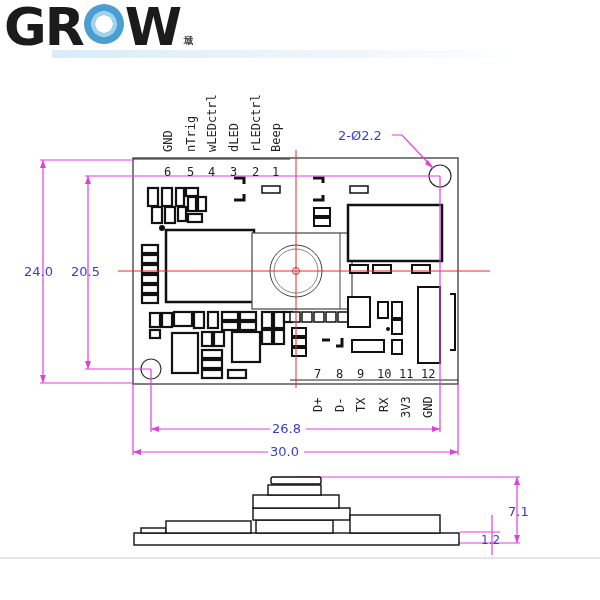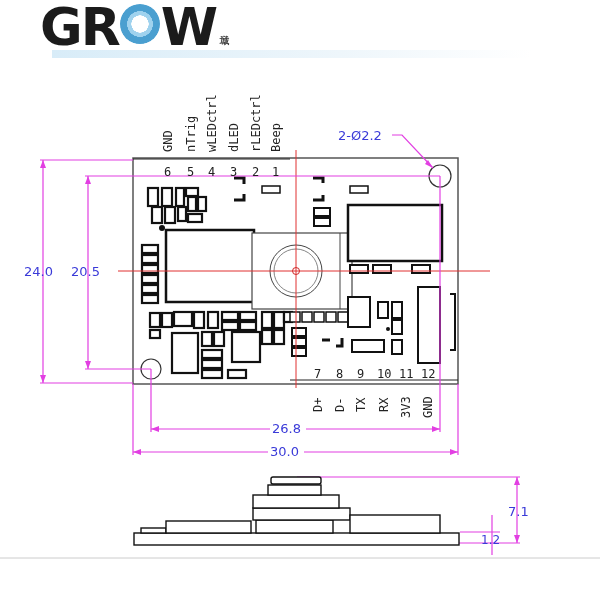--- a/index.html
+++ b/index.html
@@ -1,17 +1,17 @@
 <!DOCTYPE html>
 <html><head>
 <meta charset="utf-8">
 <style>
   html,body{margin:0;padding:0;background:#ffffff;}
   body{width:600px;height:600px;position:relative;overflow:hidden;font-family:"Liberation Sans",sans-serif;}
-  .logo{position:absolute;left:4px;top:2px;height:50px;display:flex;align-items:center;margin-left:36px;}
+  .logo{position:absolute;left:4px;top:2px;height:50px;display:flex;align-items:center;}
   .logo-text{font-family:"DejaVu Sans",sans-serif;font-weight:bold;font-size:52px;letter-spacing:-2px;color:#1b1b1b;line-height:50px;}
   .logo-o{display:inline-block;width:40px;height:40px;border-radius:50%;background:radial-gradient(circle,#ffffff 0 30%,#9fd2ee 31% 45%,#4a9fd0 46% 70%,#9fcde8 71% 100%);vertical-align:middle;margin:0 1px;position:relative;top:-3px;}
   .logo-cn{font-family:"DejaVu Serif",serif;font-size:10px;color:#333;writing-mode:vertical-rl;margin-left:2px;line-height:12px;}
   .logo-bar{position:absolute;left:52px;top:50px;width:480px;height:8px;background:linear-gradient(90deg,#d8ecf8,#eef6fb 60%,#ffffff);}
   svg{position:absolute;left:0;top:0;}
   .dim{font-family:"DejaVu Sans",sans-serif;fill:#3a3ad8;font-size:13px;}
   .pin{font-family:"DejaVu Sans Mono",monospace;fill:#222;font-size:12px;}
 </style>
 </head>
 <body>

